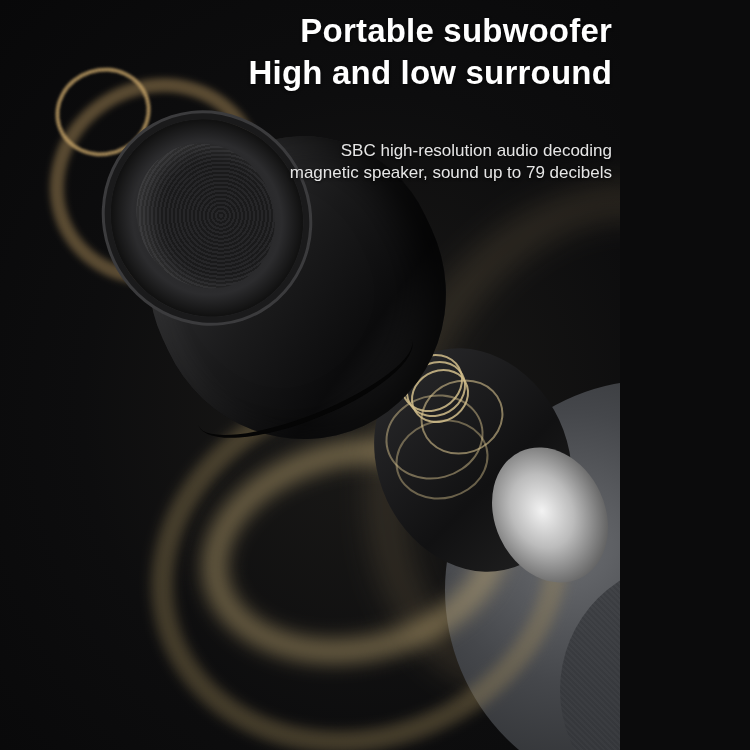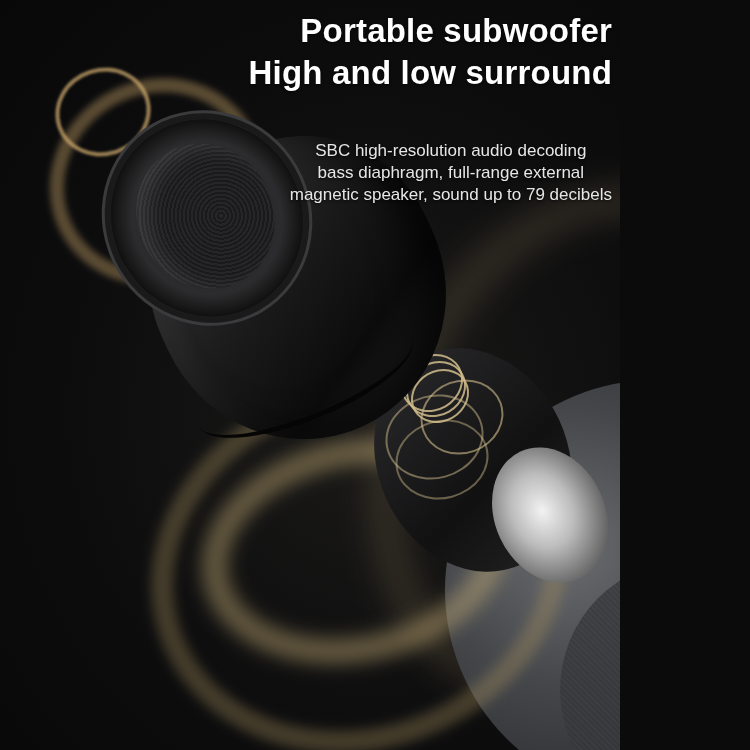--- a/index.html
+++ b/index.html
@@ -104,21 +104,21 @@
   }
   
   .headline {
     position: absolute; right: 8px; top: 10px; text-align: right;
     color: #ffffff; font-weight: bold; font-size: 33px; line-height: 42px;
     letter-spacing: 0.2px;
     text-shadow: 0 1px 3px rgba(0,0,0,0.6);
   }
   .headline div { white-space: nowrap; }
   .subtext {
-    position: absolute; right: 8px; top: 140px; text-align: center;
+    position: absolute; right: 8px; top: 140px; text-align: right;
     color: #e6e6e6; font-size: 17px; line-height: 22px;
     text-shadow: 0 1px 3px rgba(0,0,0,0.8);
   }
   .subtext div { white-space: nowrap; }
 </style>
 </head>
 <body>
 
 <div class="stage">
 
@@ -148,16 +148,15 @@
   <div class="woofer-rim"></div>
   <div class="woofer-cone"></div>
 
   <div class="headline">
     <div>Portable subwoofer</div>
     <div>High and low surround</div>
   </div>
 
   <div class="subtext">
     <div>SBC high-resolution audio decoding</div>
-    <div>bass diaphragm, full-range external</div>
     <div>magnetic speaker, sound up to 79 decibels</div>
   </div>
 </div>
 
 </body></html>

